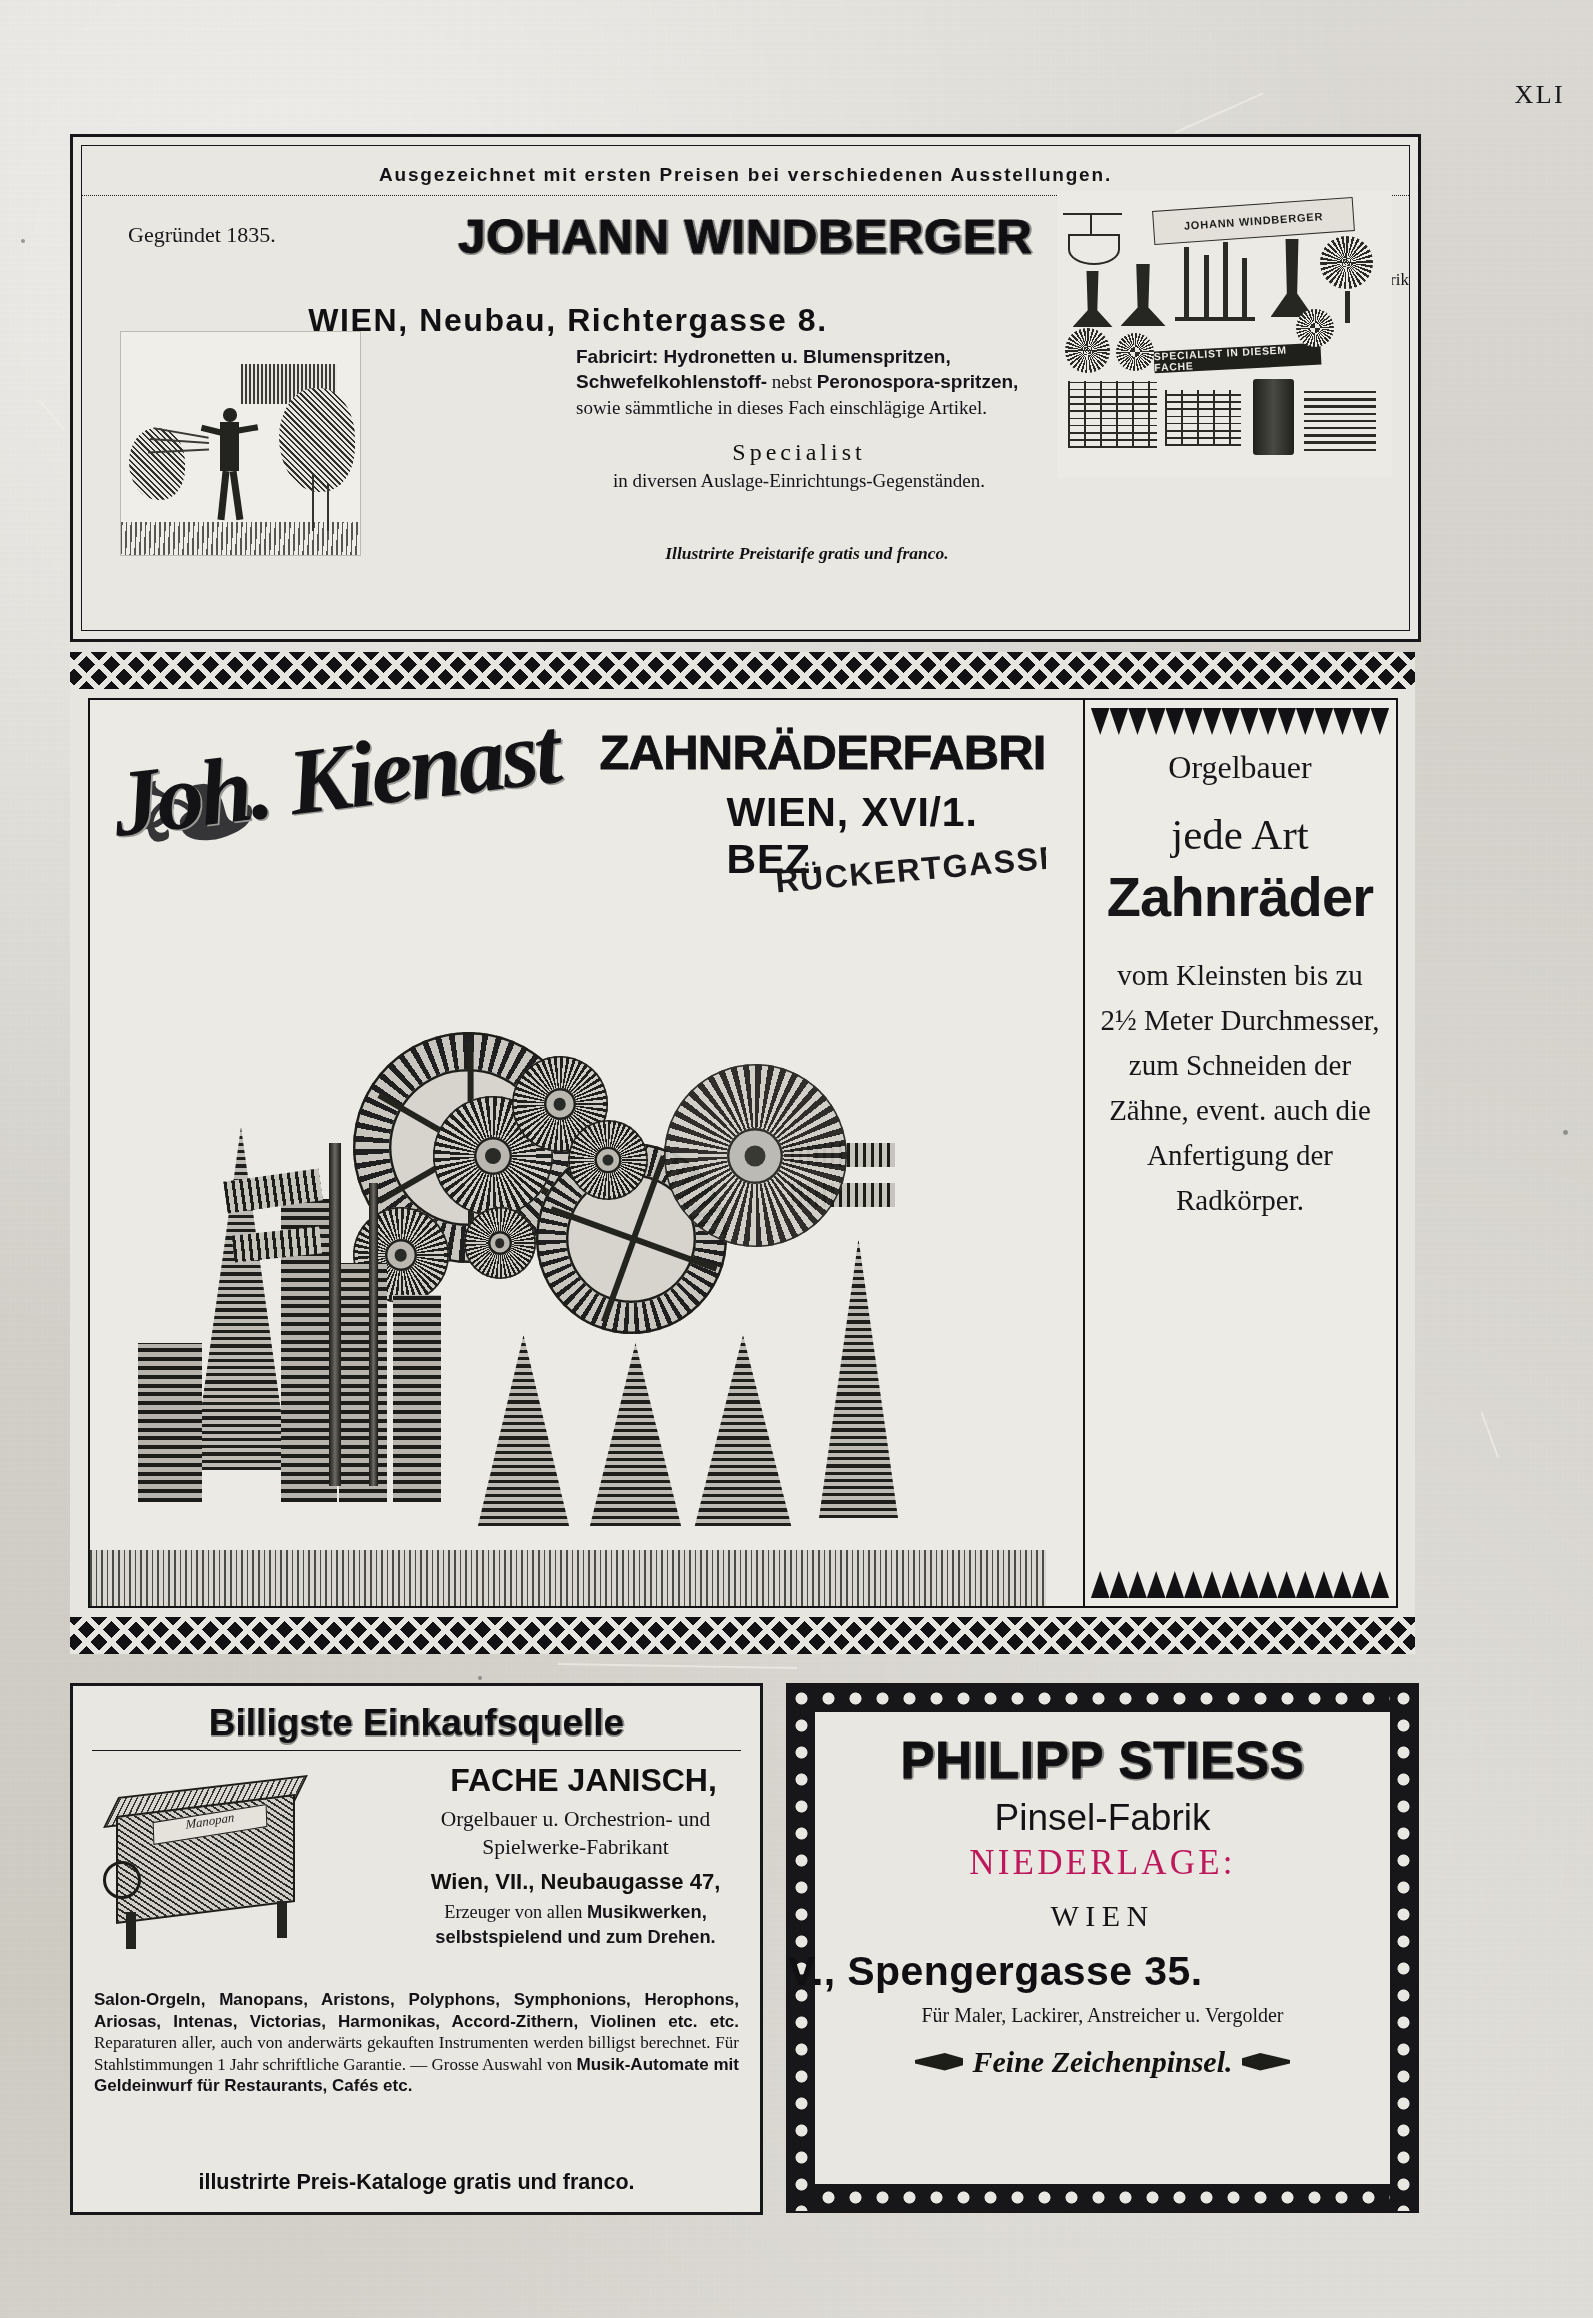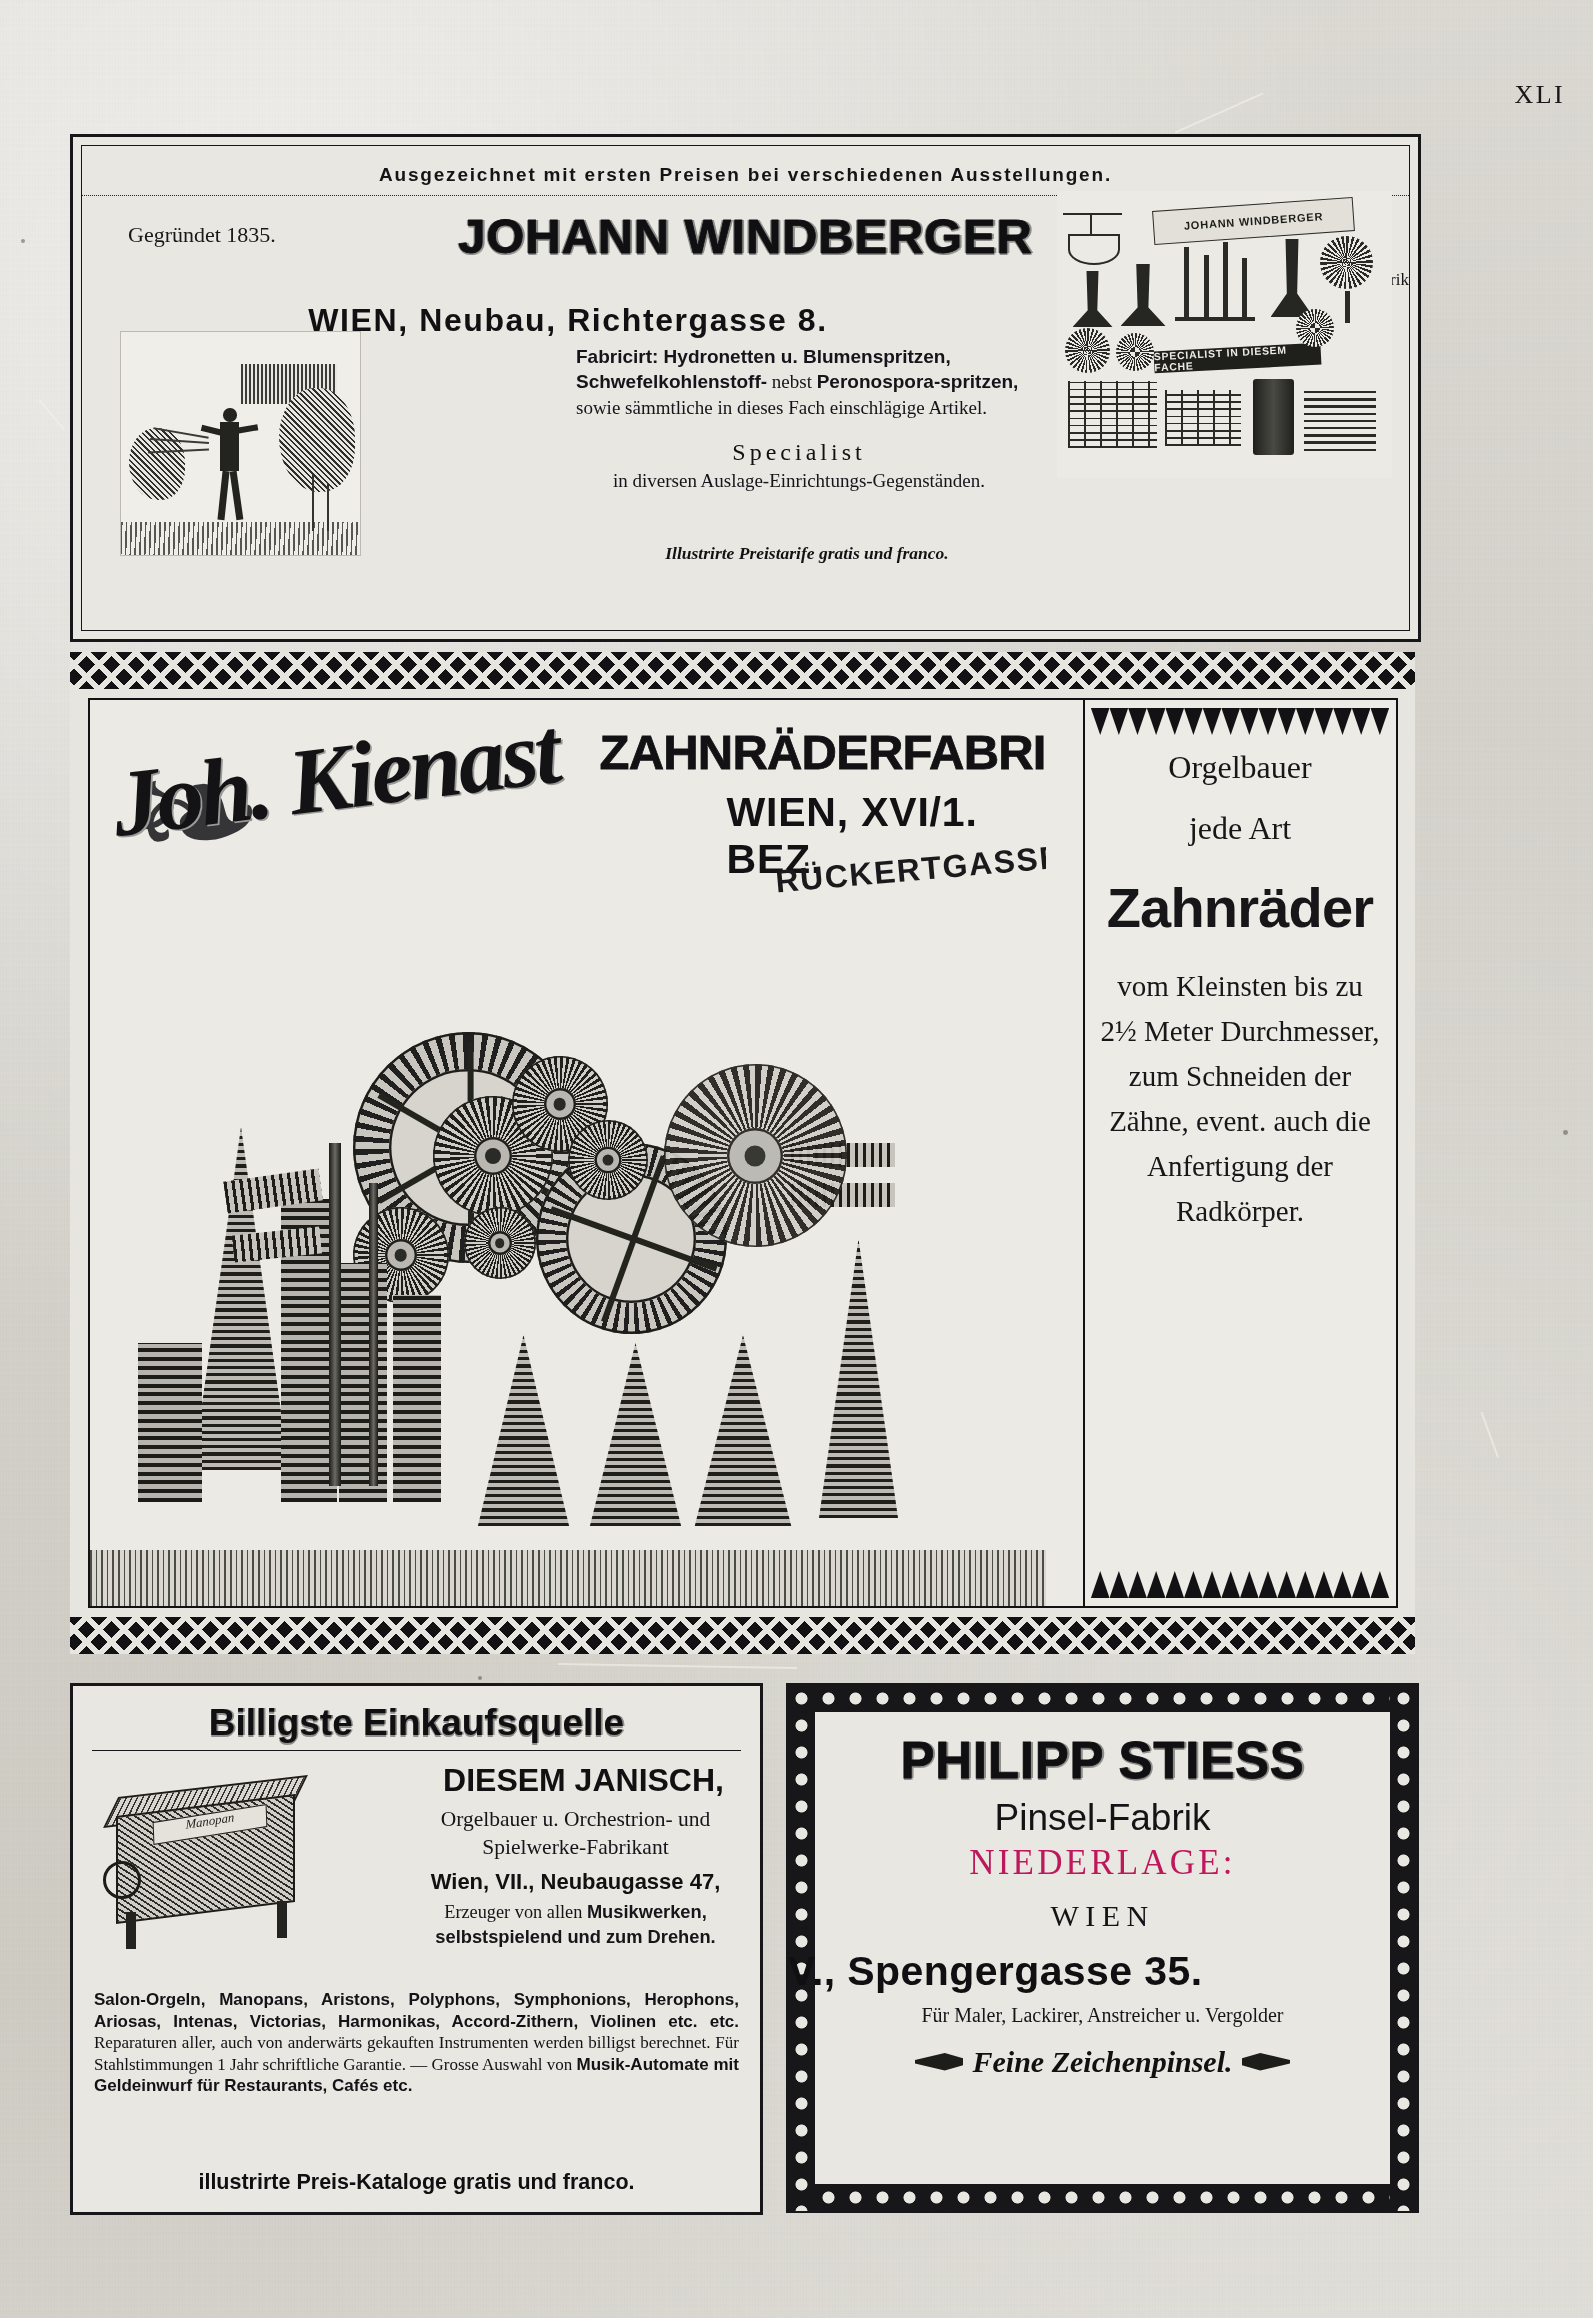--- a/index.html
+++ b/index.html
@@ -218,21 +218,21 @@
   .tri { flex:1 1 auto; height:100%; background:#121214; }
   .triband.top .tri { clip-path:polygon(0 0,100% 0,50% 100%); }
   .triband.bot .tri { clip-path:polygon(50% 0,100% 100%,0 100%); }
 
   .right .txt {
     position:absolute; left:14.3px; right:14.3px; top:49px;
     text-align:center; color:#17171a;
     font-family:"Liberation Serif", serif;
   }
   .right .l1 { font-size:32px; margin-bottom:24px; }
-  .right .l2 { font-size:32px; margin-bottom:28px; }
+  .right .l2 { font-size:43px; margin-bottom:5px; }
   .right .big { font-family:"Liberation Sans", sans-serif; font-weight:bold;
     font-size:56px; letter-spacing:-0.8px; margin-bottom:24px; }
   .right .l3 { font-size:29px; line-height:1.55; }
 
   
   .ad3 { position:absolute; left:70px; top:1683px; width:687px; height:526px;
     border:3.2px solid #17171a; background:#e9e7e1; }
   .ad3 .hd {
     position:absolute; left:0; right:0; top:16px; text-align:center;
     font-family:"Liberation Sans", sans-serif; font-weight:bold;
@@ -554,21 +554,21 @@
 
     <div class="eng3">
       <div class="lid"></div>
       <div class="box"></div>
       <div class="label">Manopan</div>
       <div class="crank"></div>
       <div class="leg" style="left:29px;top:140px;"></div>
       <div class="leg" style="left:180px;top:129px;"></div>
     </div>
 
-    <div class="name">DIESEM JANISCH,</div>
+    <div class="name">FACHE JANISCH,</div>
     <div class="occ">Orgelbauer u. Orchestrion- und Spielwerke-Fabrikant</div>
     <div class="addr">Wien, VII., Neubaugasse 47,</div>
     <div class="erz">Erzeuger von allen <b>Musikwerken, selbstspielend und zum Drehen.</b></div>
     <div class="list"><b>Salon-Orgeln, Manopans, Aristons, Polyphons, Symphonions, Herophons, Ariosas, Intenas, Victorias, Harmonikas, Accord-Zithern, Violinen etc. etc.</b> Reparaturen aller, auch von anderwärts gekauften Instrumenten werden billigst berechnet. Für Stahlstimmungen 1 Jahr schriftliche Garantie. — Grosse Auswahl von <b>Musik-Automate mit Geldeinwurf für Restaurants, Cafés etc.</b></div>
     <div class="kat">illustrirte Preis-Kataloge gratis und franco.</div>
   </div>
 
   <div class="ad4">
     <div class="chain h t"></div>
     <div class="chain h b"></div>

